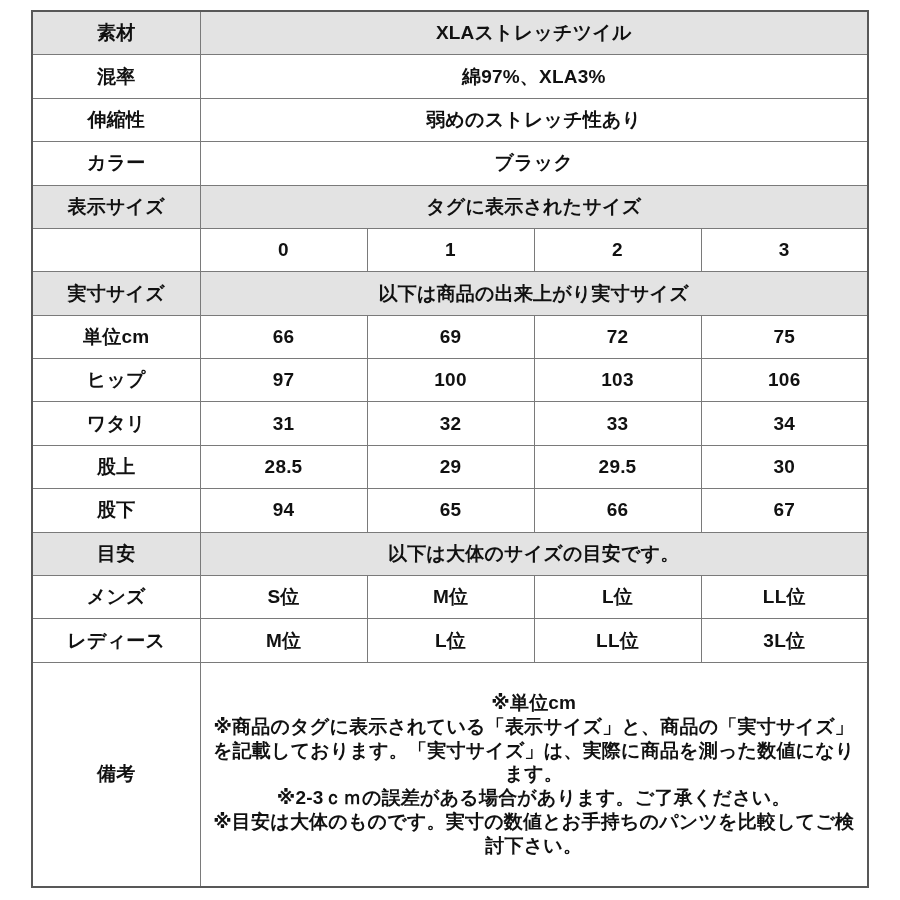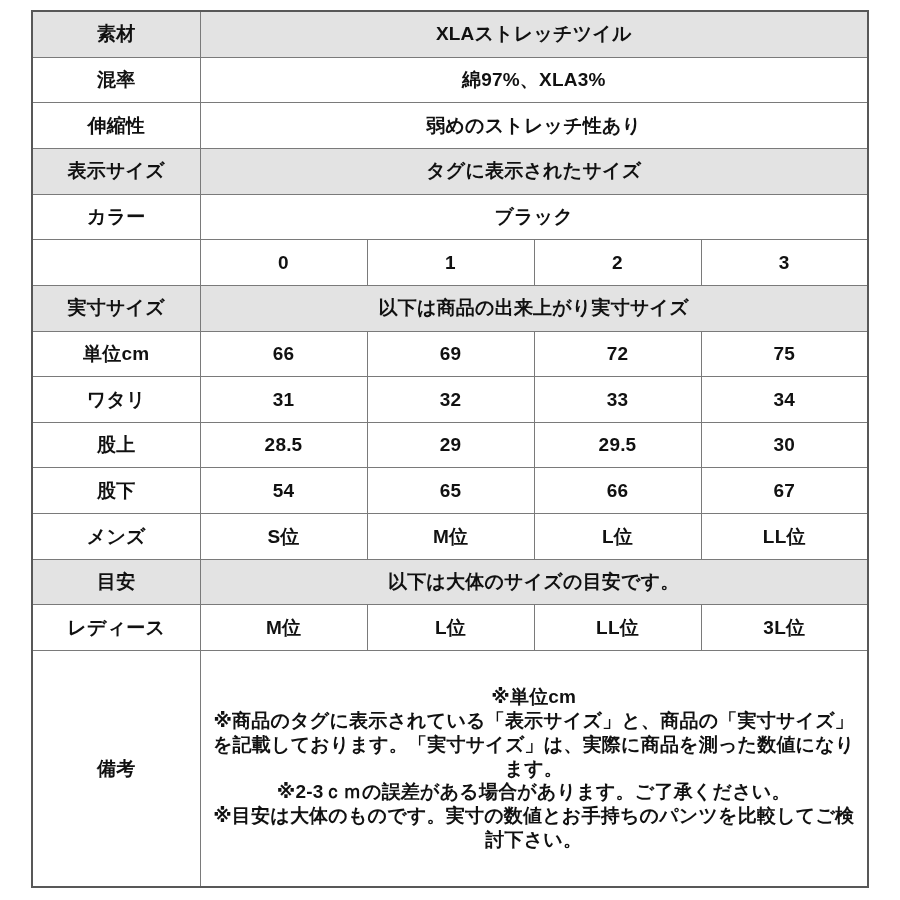--- a/index.html
+++ b/index.html
@@ -109,28 +109,28 @@
       <tr class="r-std">
         <td class="label">混率</td>
         <td class="wide" colspan="4">綿97%、XLA3%</td>
       </tr>
 
       <tr class="r-std">
         <td class="label">伸縮性</td>
         <td class="wide" colspan="4">弱めのストレッチ性あり</td>
       </tr>
 
+      <tr class="r-std">
+        <td class="label">カラー</td>
+        <td class="wide" colspan="4">ブラック</td>
+      </tr>
+
       <tr class="r-std shaded-row">
         <td class="label">表示サイズ</td>
         <td class="wide" colspan="4">タグに表示されたサイズ</td>
-      </tr>
-
-      <tr class="r-std">
-        <td class="label">カラー</td>
-        <td class="wide" colspan="4">ブラック</td>
       </tr>
 
       <tr class="r-std">
         <td class="empty-label"></td>
         <td>0</td>
         <td>1</td>
         <td>2</td>
         <td>3</td>
       </tr>
 
@@ -140,57 +140,64 @@
       </tr>
 
       <tr class="r-std">
         <td class="label">単位cm</td>
         <td>66</td>
         <td>69</td>
         <td>72</td>
         <td>75</td>
       </tr>
 
+      <tr class="r-std">
+        <td class="label">ヒップ</td>
+        <td>97</td>
+        <td>100</td>
+        <td>103</td>
+        <td>106</td>
+      </tr>
 
       <tr class="r-std">
         <td class="label">ワタリ</td>
         <td>31</td>
         <td>32</td>
         <td>33</td>
         <td>34</td>
       </tr>
 
 
       <tr class="r-std">
         <td class="label">股上</td>
         <td>28.5</td>
         <td>29</td>
         <td>29.5</td>
         <td>30</td>
       </tr>
 
       <tr class="r-std">
         <td class="label">股下</td>
-        <td>54</td>
+        <td>94</td>
         <td>65</td>
         <td>66</td>
         <td>67</td>
+      </tr>
+
+      <tr class="r-std shaded-row">
+        <td class="label">目安</td>
+        <td class="wide" colspan="4">以下は大体のサイズの目安です。</td>
       </tr>
 
       <tr class="r-std">
         <td class="label">メンズ</td>
         <td>S位</td>
         <td>M位</td>
         <td>L位</td>
         <td>LL位</td>
-      </tr>
-
-      <tr class="r-std shaded-row">
-        <td class="label">目安</td>
-        <td class="wide" colspan="4">以下は大体のサイズの目安です。</td>
       </tr>
 
       <tr class="r-std">
         <td class="label">レディース</td>
         <td>M位</td>
         <td>L位</td>
         <td>LL位</td>
         <td>3L位</td>
       </tr>
 

